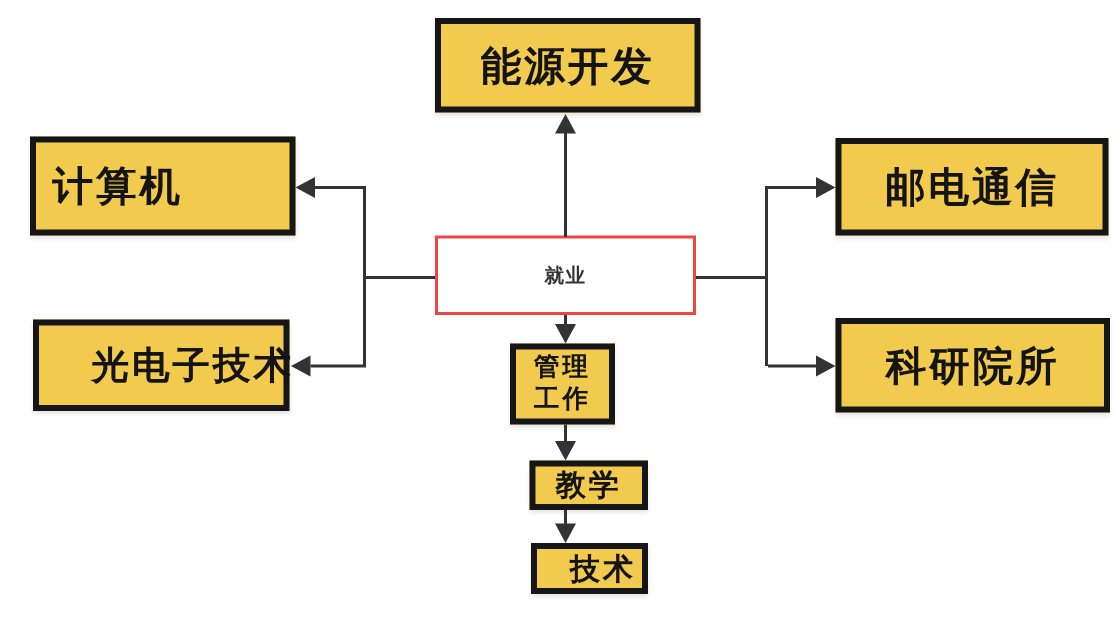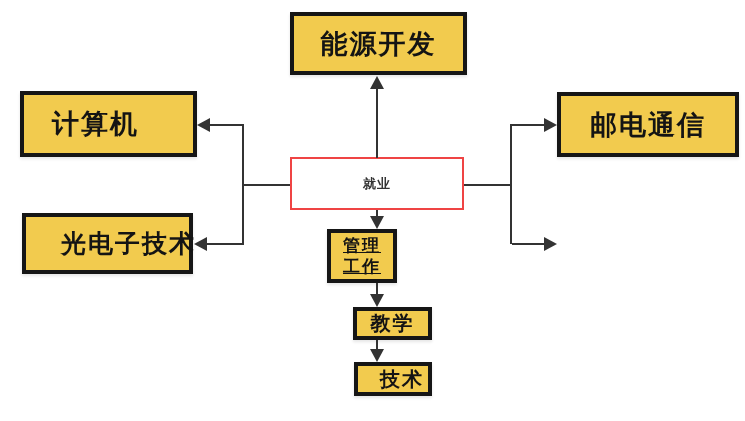--- a/index.html
+++ b/index.html
@@ -40,21 +40,21 @@
   .node.small{font-size:20px;margin-left:16px;}
   .node.center-node{
     background:var(--center-fill);
     border:2px solid #ef4444;
     font-size:13px;
     font-weight:bold;
     color:#333333;
     box-shadow:none;
     letter-spacing:1px;
   }
-  .node.left-align{justify-content:flex-start;padding-left:28px;}
+  .node.left-align{justify-content:flex-start;padding-left:11px;}
   .two-line{
     display:flex;flex-direction:column;line-height:21px;font-size:17px;
   }
   .hline,.vline{position:absolute;background:var(--line);}
   .hline{height:2px;}
   .vline{width:2px;}
   .arrow{position:absolute;width:0;height:0;}
   .arrow.up{border-left:7px solid transparent;border-right:7px solid transparent;border-bottom:13px solid var(--line);}
   .arrow.down{border-left:7px solid transparent;border-right:7px solid transparent;border-top:13px solid var(--line);}
   .arrow.left{border-top:7px solid transparent;border-bottom:7px solid transparent;border-right:13px solid var(--line);}
@@ -66,24 +66,25 @@
 <div id="canvas">
 
   <div class="node big" style="left:290px;top:12px;width:177px;height:63px;">能源开发</div>
 
   <div class="node big left-align" style="left:20px;top:91px;width:177px;height:66px;">计算机</div>
 
   <div class="node big" style="left:22px;top:213px;width:171px;height:61px;font-size:25px;padding-left:42px;">光电子技术</div>
 
   <div class="node big" style="left:557px;top:92px;width:182px;height:65px;">邮电通信</div>
 
+  <div class="node big" style="left:557px;top:212px;width:183px;height:63px;">科研院所</div>
 
   <div class="node center-node" style="left:290px;top:157px;width:174px;height:53px;">就业</div>
 
-  <div class="node" style="left:327px;top:229px;width:70px;height:54px;text-decoration:underline;">
+  <div class="node" style="left:340px;top:229px;width:70px;height:54px;">
     <span class="two-line">
       <span>管理</span>
       <span>工作</span>
     </span>
   </div>
 
   <div class="node small" style="left:337px;top:307px;width:79px;height:33px;">教学</div>
 
   <div class="node small" style="left:338px;top:362px;width:78px;height:34px;padding-left:18px;">技术</div>
 

